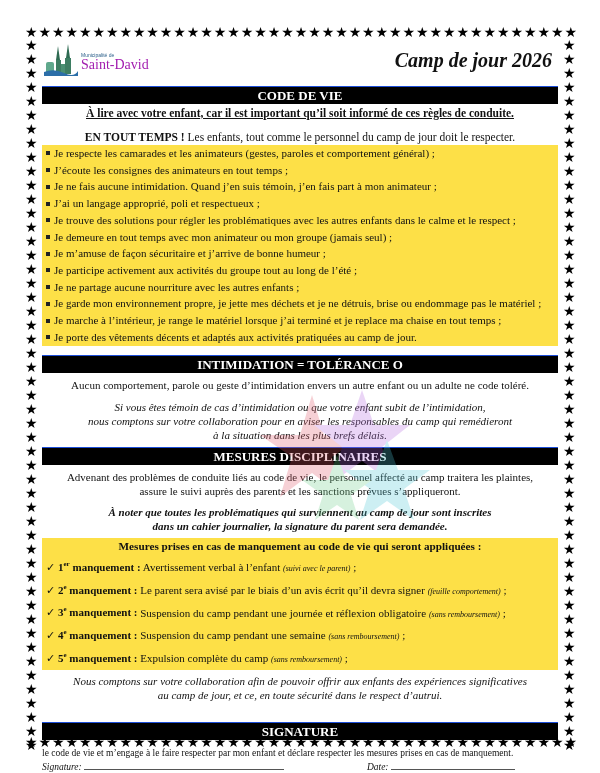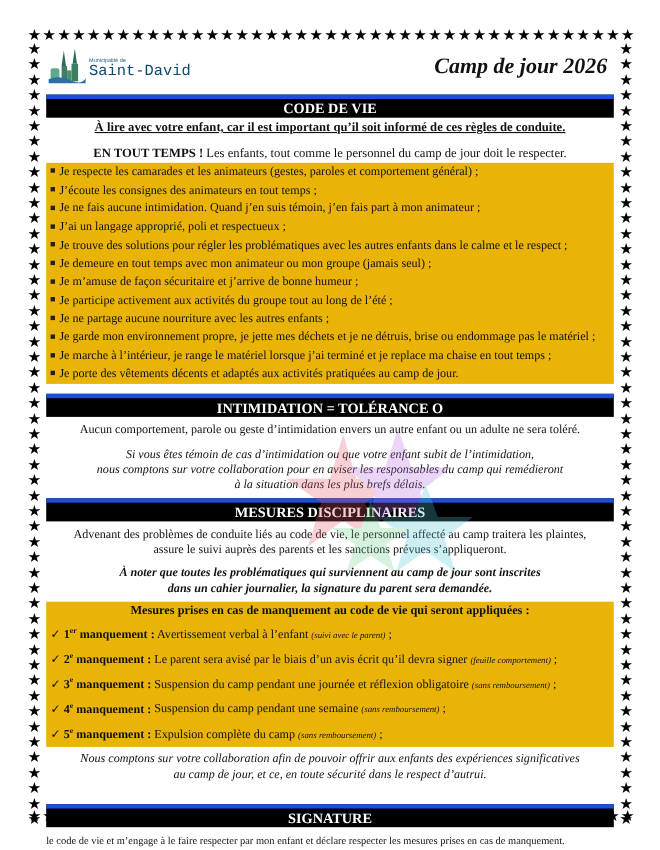--- a/index.html
+++ b/index.html
@@ -5,27 +5,27 @@
   html,body{margin:0;padding:0;background:#fff;}
   body{width:600px;height:773px;position:relative;overflow:hidden;font-family:"Liberation Serif","DejaVu Serif",serif;color:#111;}
   .stars-h{position:absolute;left:25px;width:552px;height:14px;display:flex;justify-content:space-between;font-size:14px;line-height:14px;color:#000;font-family:"DejaVu Sans",sans-serif;}
   .stars-v{position:absolute;top:38px;width:14px;height:698px;display:flex;flex-direction:column;justify-content:space-between;font-size:14px;line-height:14px;color:#000;font-family:"DejaVu Sans",sans-serif;}
   .page{position:absolute;left:42px;top:40px;width:516px;height:700px;}
   .watermark{position:absolute;left:210px;top:345px;width:190px;height:150px;opacity:.28;pointer-events:none;}
   .header{position:relative;height:46px;}
   .logo{position:absolute;left:2px;top:2px;display:flex;align-items:flex-end;}
   .logo-text{margin-left:3px;margin-bottom:4px;}
   .logo-small{font-family:"Liberation Sans",sans-serif;font-size:5px;color:#2b5f8a;line-height:6px;}
-  .logo-big{font-family:Liberation Mono, monospace;font-size:14px;color:#0c4a6e;line-height:14px;}
+  .logo-big{font-family:Liberation Serif, serif;font-size:14px;color:#a21caf;line-height:14px;}
   .title{position:absolute;right:6px;top:9px;font-style:italic;font-weight:bold;font-size:20px;}
-  .bar{background:#000;color:#fff;text-align:center;font-weight:bold;font-size:13px;line-height:17px;height:17px;border-top:4px solid #1d4ed8;}
+  .bar{background:#000;color:#fff;text-align:center;font-weight:bold;font-size:13px;line-height:17px;height:17px;border-top:1px solid #1d4ed8;}
   .subtitle{font-weight:bold;text-decoration:underline;font-size:11.5px;text-align:center;margin:3px 0 12px;}
   .intro{font-size:11.5px;text-align:center;margin:3px 0 2px;}
   .intro b{font-weight:bold;}
-  .shade{background:#eab308;padding:0 4px 1px 4px;}
+  .shade{background:#fde047;padding:0 4px 1px 4px;}
   .rule{font-size:11px;line-height:16.7px;white-space:nowrap;}
   .rule .sq{display:inline-block;width:4px;height:4px;background:#222;margin-right:4px;vertical-align:middle;position:relative;top:-1px;}
   .para{font-size:11px;line-height:14px;text-align:center;margin:6px 0;}
   .ital{font-style:italic;}
   .bi{font-style:italic;font-weight:bold;}
   .mesures-title{font-weight:bold;font-size:11.2px;text-align:center;line-height:17px;}
   .m-item{font-size:11px;line-height:18px;white-space:nowrap;}
   .m-item .ck{display:inline-block;width:12px;}
   .m-item b sup{font-size:7px;}
   .m-item .note{font-style:italic;font-size:8px;}
@@ -268,21 +268,21 @@
       <div class="rule"><span class="sq"></span><span>Je demeure en tout temps avec mon animateur ou mon groupe (jamais seul) ;</span></div>
       <div class="rule"><span class="sq"></span><span>Je m’amuse de façon sécuritaire et j’arrive de bonne humeur ;</span></div>
       <div class="rule"><span class="sq"></span><span>Je participe activement aux activités du groupe tout au long de l’été ;</span></div>
       <div class="rule"><span class="sq"></span><span>Je ne partage aucune nourriture avec les autres enfants ;</span></div>
       <div class="rule"><span class="sq"></span><span>Je garde mon environnement propre, je jette mes déchets et je ne détruis, brise ou endommage pas le matériel ;</span></div>
       <div class="rule"><span class="sq"></span><span>Je marche à l’intérieur, je range le matériel lorsque j’ai terminé et je replace ma chaise en tout temps ;</span></div>
       <div class="rule"><span class="sq"></span><span>Je porte des vêtements décents et adaptés aux activités pratiquées au camp de jour.</span></div>
     </div>
 
   <div class="bar" style="margin-top:9px;">INTIMIDATION = TOLÉRANCE O</div>
-  <div class="para" style="margin:5px 0 8px;">Aucun comportement, parole ou geste d’intimidation envers un autre enfant ou un adulte ne sera toléré.</div>
+  <div class="para" style="margin:5px 0 8px;">Aucun comportement, parole ou geste d’intimidation envers un autre enfant ou un adulte ne code toléré.</div>
   <div class="para ital" style="margin:0 0 5px;">
     <div>Si vous êtes témoin de cas d’intimidation ou que votre enfant subit de l’intimidation,</div>
     <div>nous comptons sur votre collaboration pour en aviser les responsables du camp qui remédieront</div>
     <div>à la situation dans les plus brefs délais.</div>
   </div>
 
   <div class="bar">MESURES DISCIPLINAIRES</div>
   <div class="para" style="margin:5px 0 7px;">
     <div>Advenant des problèmes de conduite liés au code de vie, le personnel affecté au camp traitera les plaintes,</div>
     <div>assure le suivi auprès des parents et les sanctions prévues s’appliqueront.</div>

